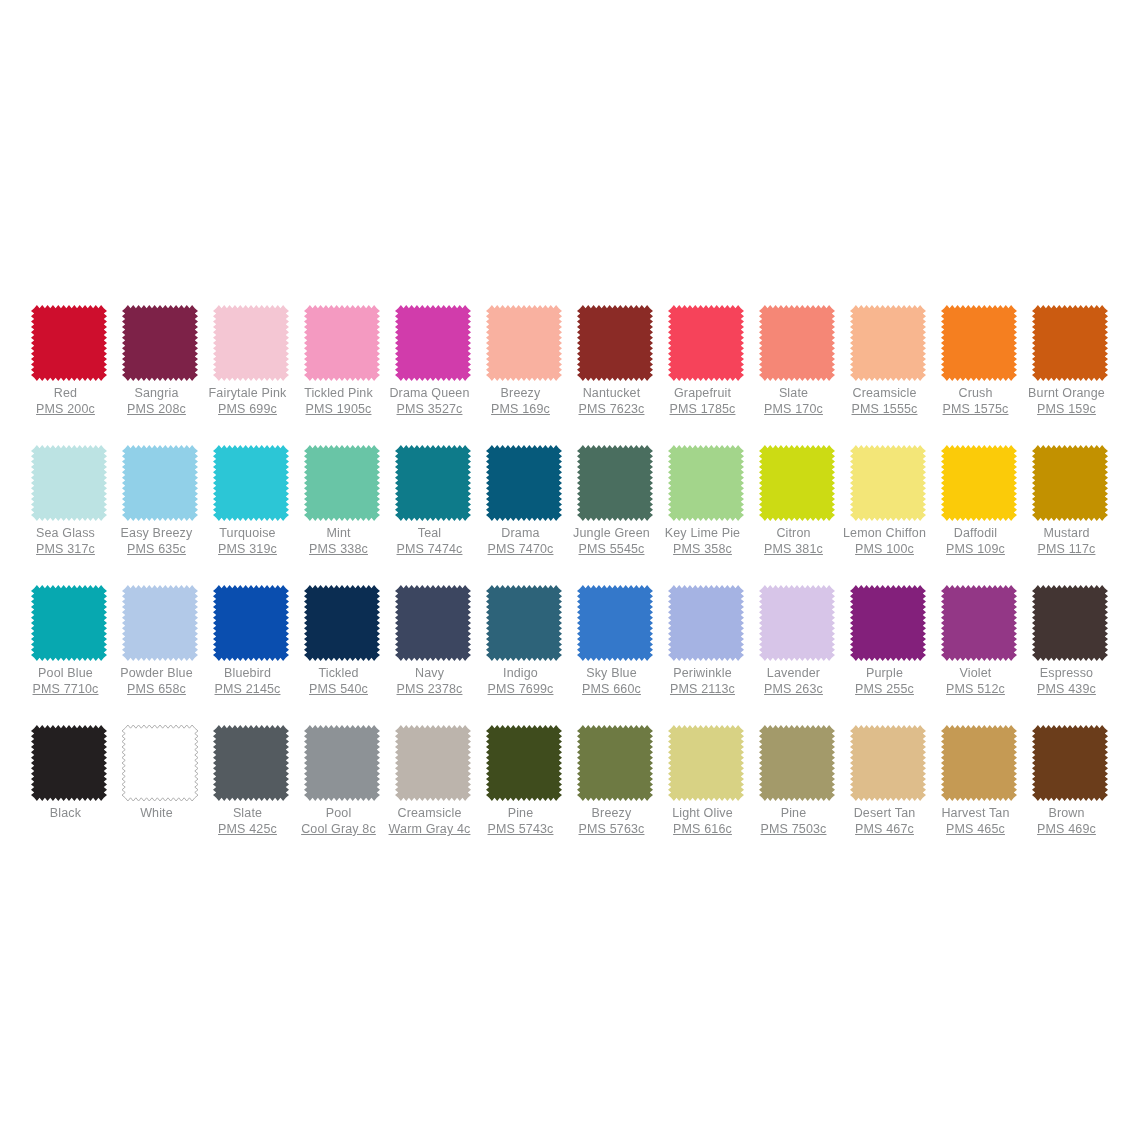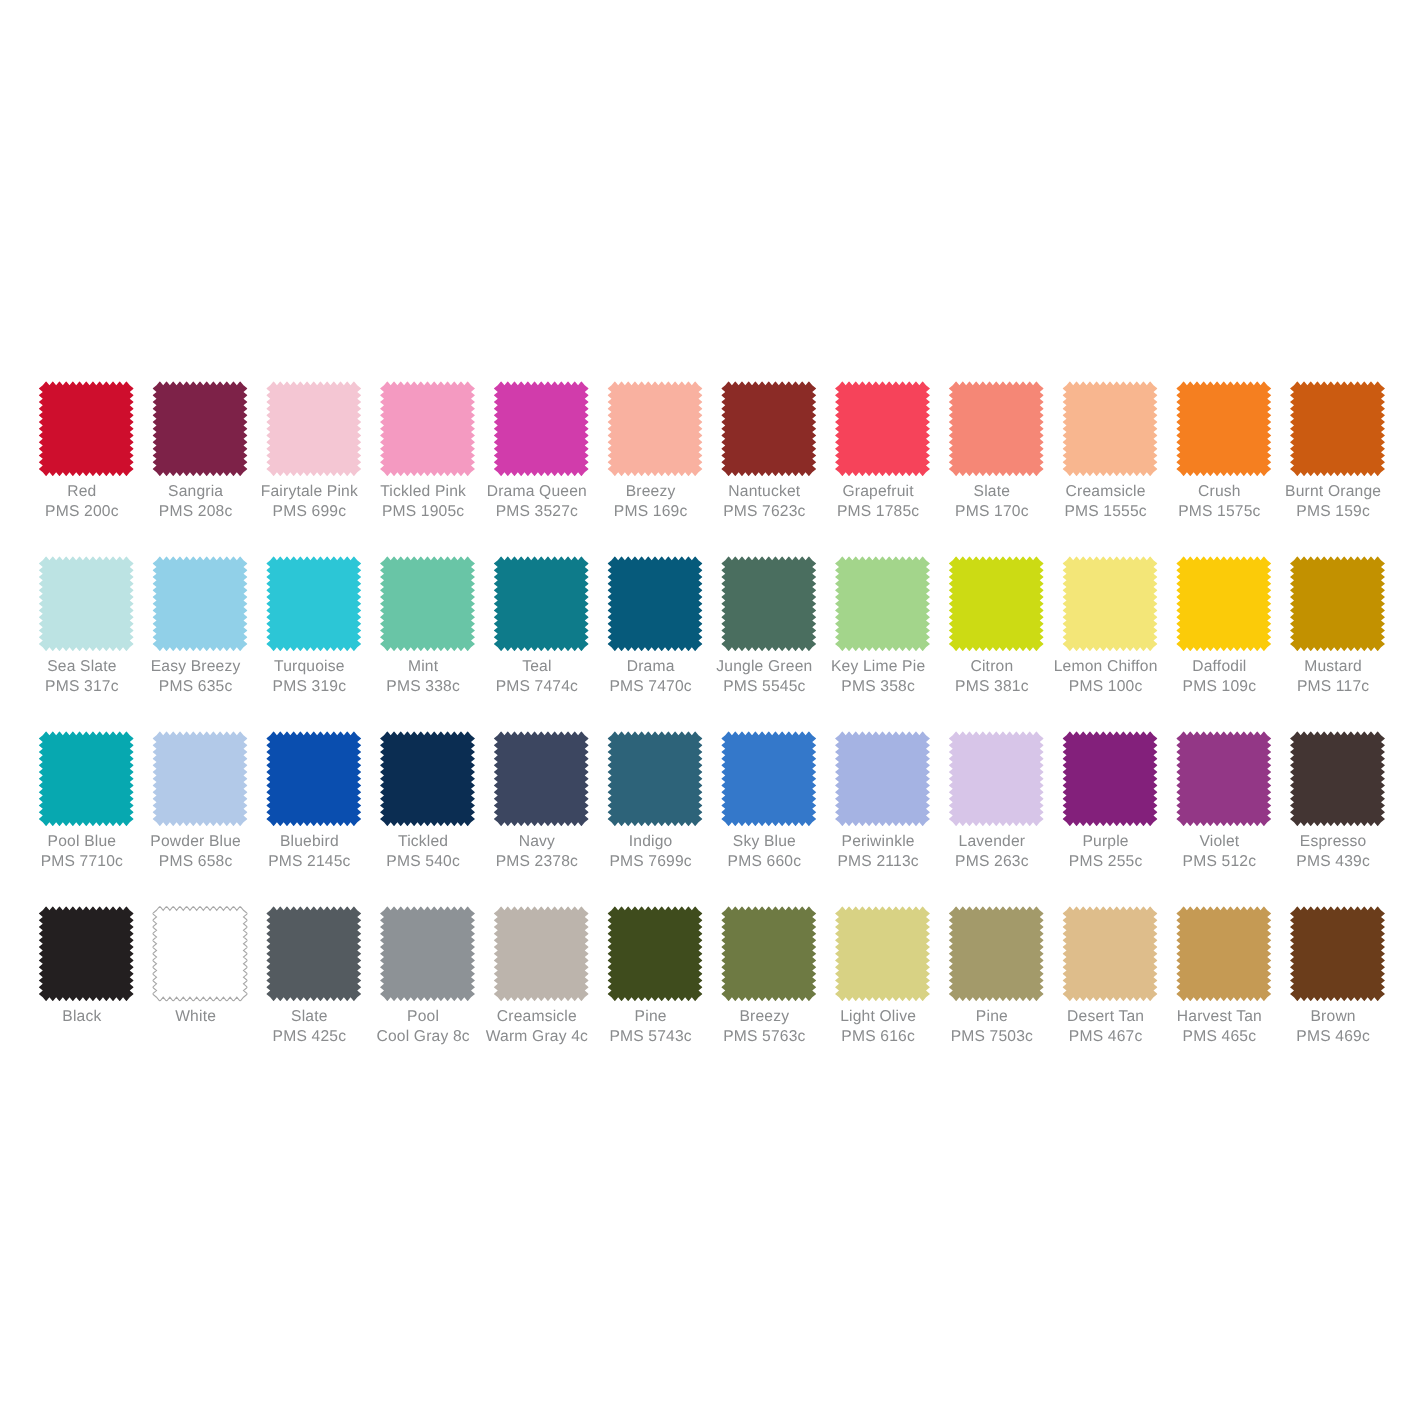--- a/index.html
+++ b/index.html
@@ -71,20 +71,21 @@
     display: block;
     font-family: "Liberation Sans", sans-serif;
     font-size: 12.5px;
     line-height: 15px;
     color: #8a8c8e;
     letter-spacing: 0.15px;
     white-space: nowrap;
   }
   .swatch-code {
     margin-top: 1px;
+    text-decoration: underline;
   }
   .swatch-code:empty { display: none; }
 </style>
 </head>
 <body>
 
 <div id="swatch-chart">
   <div class="rows">
       <div class="swatch-row">
         <div class="swatch-cell">
@@ -221,21 +222,21 @@
         </div>
       </div>
       <div class="swatch-row">
         <div class="swatch-cell">
           <div class="swatch-chip">
             <svg viewBox="0 0 76 76" xmlns="http://www.w3.org/2000/svg">
               <path d="M 3.20 3.20 L 5.88 0.00 L 8.55 3.20 L 11.23 0.00 L 13.91 3.20 L 16.58 0.00 L 19.26 3.20 L 21.94 0.00 L 24.62 3.20 L 27.29 0.00 L 29.97 3.20 L 32.65 0.00 L 35.32 3.20 L 38.00 0.00 L 40.68 3.20 L 43.35 0.00 L 46.03 3.20 L 48.71 0.00 L 51.38 3.20 L 54.06 0.00 L 56.74 3.20 L 59.42 0.00 L 62.09 3.20 L 64.77 0.00 L 67.45 3.20 L 70.12 0.00 L 72.80 3.20 L 76.00 5.88 L 72.80 8.55 L 76.00 11.23 L 72.80 13.91 L 76.00 16.58 L 72.80 19.26 L 76.00 21.94 L 72.80 24.62 L 76.00 27.29 L 72.80 29.97 L 76.00 32.65 L 72.80 35.32 L 76.00 38.00 L 72.80 40.68 L 76.00 43.35 L 72.80 46.03 L 76.00 48.71 L 72.80 51.38 L 76.00 54.06 L 72.80 56.74 L 76.00 59.42 L 72.80 62.09 L 76.00 64.77 L 72.80 67.45 L 76.00 70.12 L 72.80 72.80 L 70.12 76.00 L 67.45 72.80 L 64.77 76.00 L 62.09 72.80 L 59.42 76.00 L 56.74 72.80 L 54.06 76.00 L 51.38 72.80 L 48.71 76.00 L 46.03 72.80 L 43.35 76.00 L 40.68 72.80 L 38.00 76.00 L 35.32 72.80 L 32.65 76.00 L 29.97 72.80 L 27.29 76.00 L 24.62 72.80 L 21.94 76.00 L 19.26 72.80 L 16.58 76.00 L 13.91 72.80 L 11.23 76.00 L 8.55 72.80 L 5.88 76.00 L 3.20 72.80 L 0.00 70.12 L 3.20 67.45 L 0.00 64.77 L 3.20 62.09 L 0.00 59.42 L 3.20 56.74 L 0.00 54.06 L 3.20 51.38 L 0.00 48.71 L 3.20 46.03 L 0.00 43.35 L 3.20 40.68 L 0.00 38.00 L 3.20 35.32 L 0.00 32.65 L 3.20 29.97 L 0.00 27.29 L 3.20 24.62 L 0.00 21.94 L 3.20 19.26 L 0.00 16.58 L 3.20 13.91 L 0.00 11.23 L 3.20 8.55 L 0.00 5.88 Z" fill="#BCE3E3"></path>
             </svg>
           </div>
           <div class="swatch-caption">
-            <span class="swatch-name">Sea Slate</span>
+            <span class="swatch-name">Sea Glass</span>
             <span class="swatch-code">PMS 317c</span>
           </div>
         </div>
         <div class="swatch-cell">
           <div class="swatch-chip">
             <svg viewBox="0 0 76 76" xmlns="http://www.w3.org/2000/svg">
               <path d="M 3.20 3.20 L 5.88 0.00 L 8.55 3.20 L 11.23 0.00 L 13.91 3.20 L 16.58 0.00 L 19.26 3.20 L 21.94 0.00 L 24.62 3.20 L 27.29 0.00 L 29.97 3.20 L 32.65 0.00 L 35.32 3.20 L 38.00 0.00 L 40.68 3.20 L 43.35 0.00 L 46.03 3.20 L 48.71 0.00 L 51.38 3.20 L 54.06 0.00 L 56.74 3.20 L 59.42 0.00 L 62.09 3.20 L 64.77 0.00 L 67.45 3.20 L 70.12 0.00 L 72.80 3.20 L 76.00 5.88 L 72.80 8.55 L 76.00 11.23 L 72.80 13.91 L 76.00 16.58 L 72.80 19.26 L 76.00 21.94 L 72.80 24.62 L 76.00 27.29 L 72.80 29.97 L 76.00 32.65 L 72.80 35.32 L 76.00 38.00 L 72.80 40.68 L 76.00 43.35 L 72.80 46.03 L 76.00 48.71 L 72.80 51.38 L 76.00 54.06 L 72.80 56.74 L 76.00 59.42 L 72.80 62.09 L 76.00 64.77 L 72.80 67.45 L 76.00 70.12 L 72.80 72.80 L 70.12 76.00 L 67.45 72.80 L 64.77 76.00 L 62.09 72.80 L 59.42 76.00 L 56.74 72.80 L 54.06 76.00 L 51.38 72.80 L 48.71 76.00 L 46.03 72.80 L 43.35 76.00 L 40.68 72.80 L 38.00 76.00 L 35.32 72.80 L 32.65 76.00 L 29.97 72.80 L 27.29 76.00 L 24.62 72.80 L 21.94 76.00 L 19.26 72.80 L 16.58 76.00 L 13.91 72.80 L 11.23 76.00 L 8.55 72.80 L 5.88 76.00 L 3.20 72.80 L 0.00 70.12 L 3.20 67.45 L 0.00 64.77 L 3.20 62.09 L 0.00 59.42 L 3.20 56.74 L 0.00 54.06 L 3.20 51.38 L 0.00 48.71 L 3.20 46.03 L 0.00 43.35 L 3.20 40.68 L 0.00 38.00 L 3.20 35.32 L 0.00 32.65 L 3.20 29.97 L 0.00 27.29 L 3.20 24.62 L 0.00 21.94 L 3.20 19.26 L 0.00 16.58 L 3.20 13.91 L 0.00 11.23 L 3.20 8.55 L 0.00 5.88 Z" fill="#91D0E8"></path>
             </svg>
           </div>
           <div class="swatch-caption">

